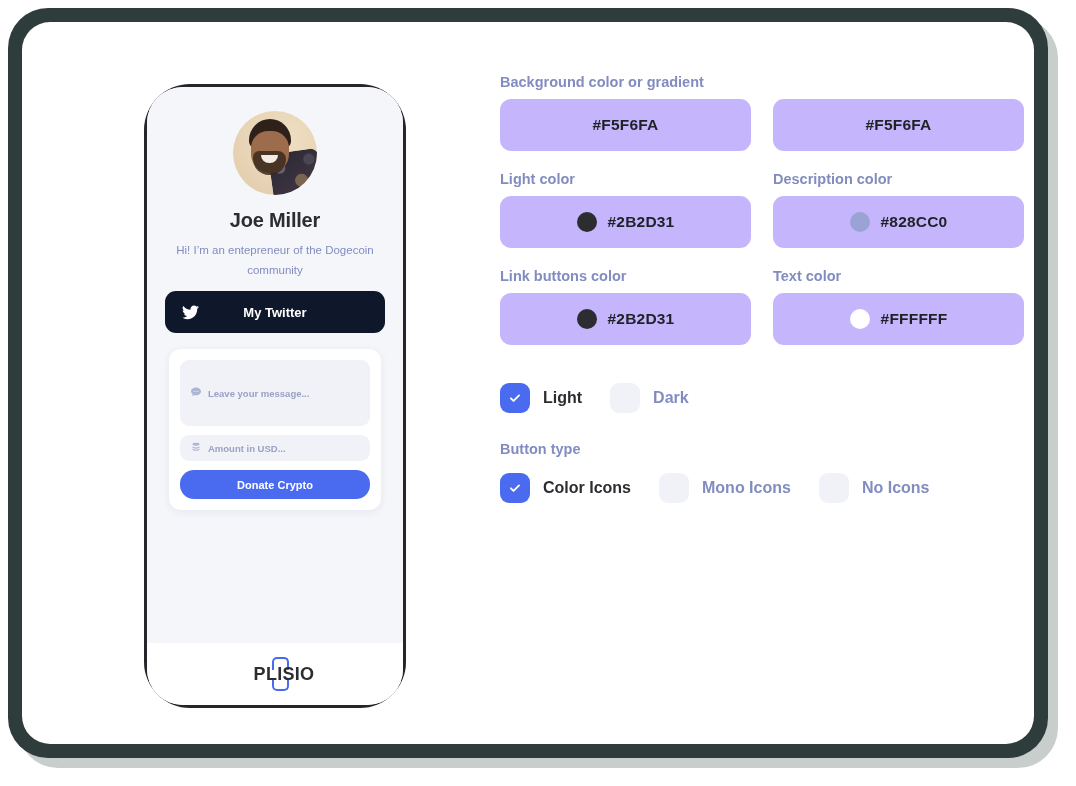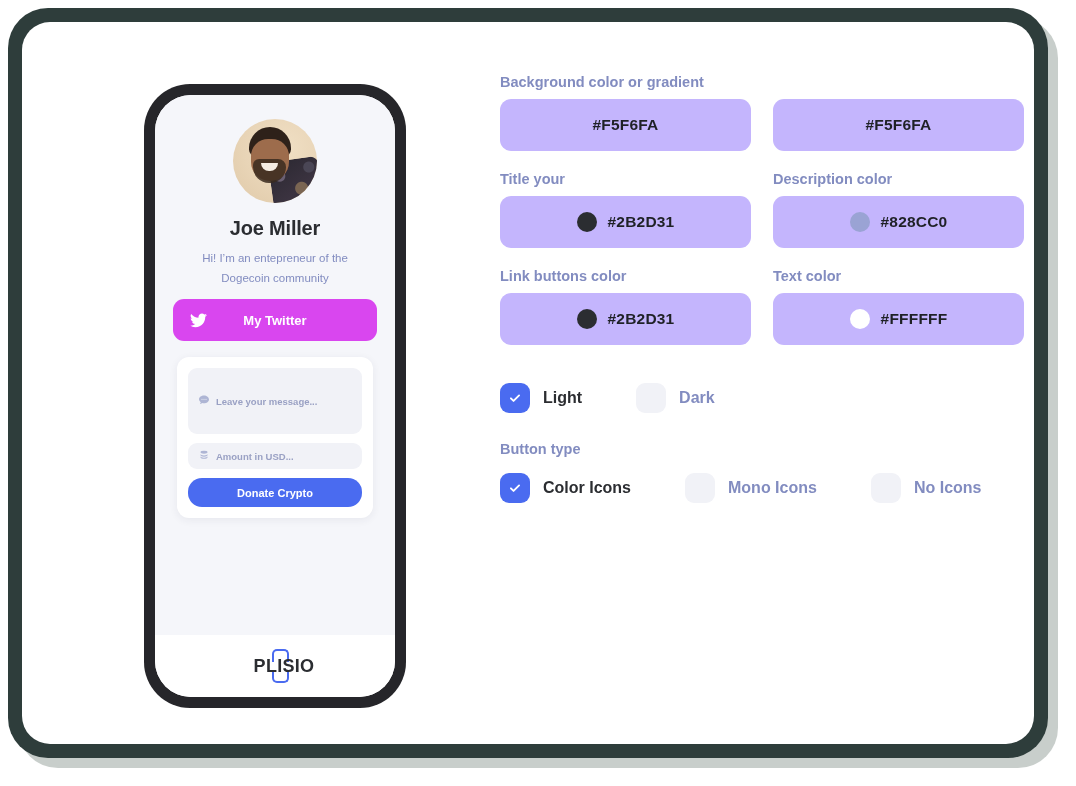--- a/index.html
+++ b/index.html
@@ -37,21 +37,21 @@
     overflow: hidden;
   }
 
   
   .phone {
     position: absolute;
     left: 122px; top: 62px;
     width: 262px; height: 624px;
     background: #26262a;
     border-radius: 46px;
-    padding: 11px;
+    padding: 3px;
   }
   .phone-screen {
     width: 100%; height: 100%;
     background: #ffffff;
     border-radius: 36px;
     overflow: hidden;
     display: flex;
     flex-direction: column;
   }
   .profile-area {
@@ -120,21 +120,21 @@
     font-size: 11.5px;
     line-height: 1.75;
     color: #828cc0;
     margin-top: 8px;
     padding: 0 6px;
   }
 
   .link-btn {
     display: flex;
     align-items: center;
-    background: #d946ef;
+    background: #0f172a;
     border-radius: 11px;
     height: 42px;
     margin-top: 11px;
     padding: 0 14px;
     position: relative;
   }
   .link-btn:first-of-type { margin-top: 20px; }
   .link-btn .lb-icon {
     width: 22px; height: 22px;
     display: flex; align-items: center; justify-content: center;
@@ -275,21 +275,20 @@
     font-weight: bold;
     color: #1f2126;
     letter-spacing: .2px;
   }
 
   .group { margin-top: 28px; }
   .checks {
     display: flex;
     align-items: flex-end;
     margin-top: 16px;
-    gap: 26px;
   }
   .check-item {
     display: flex;
     align-items: center;
     gap: 13px;
     margin-right: 28px;
   }
   .cbox {
     width: 30px; height: 30px;
     border-radius: 9px;
@@ -398,21 +397,21 @@
         </div>
         <div class="col">
           <div class="field">
             <span class="hex">#F5F6FA</span>
           </div>
         </div>
       </div>
 
       <div class="row2">
         <div class="col">
-          <div class="sec-label">Title your</div>
+          <div class="sec-label">Light color</div>
           <div class="field">
             <span class="swatch" style="background:#2B2D31"></span>
             <span class="hex">#2B2D31</span>
           </div>
         </div>
         <div class="col">
           <div class="sec-label">Description color</div>
           <div class="field">
             <span class="swatch" style="background:#9aa3d4"></span>
             <span class="hex">#828CC0</span>

